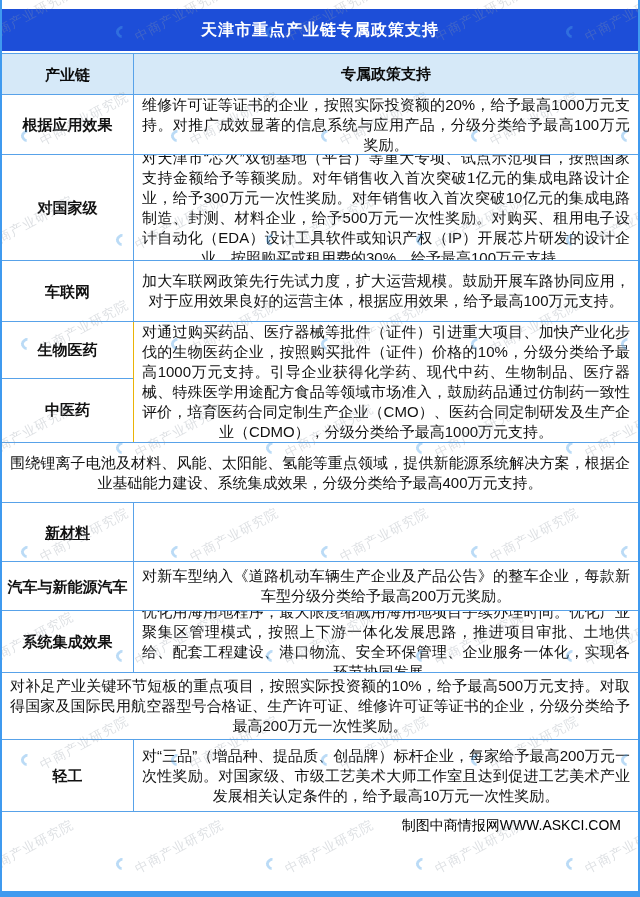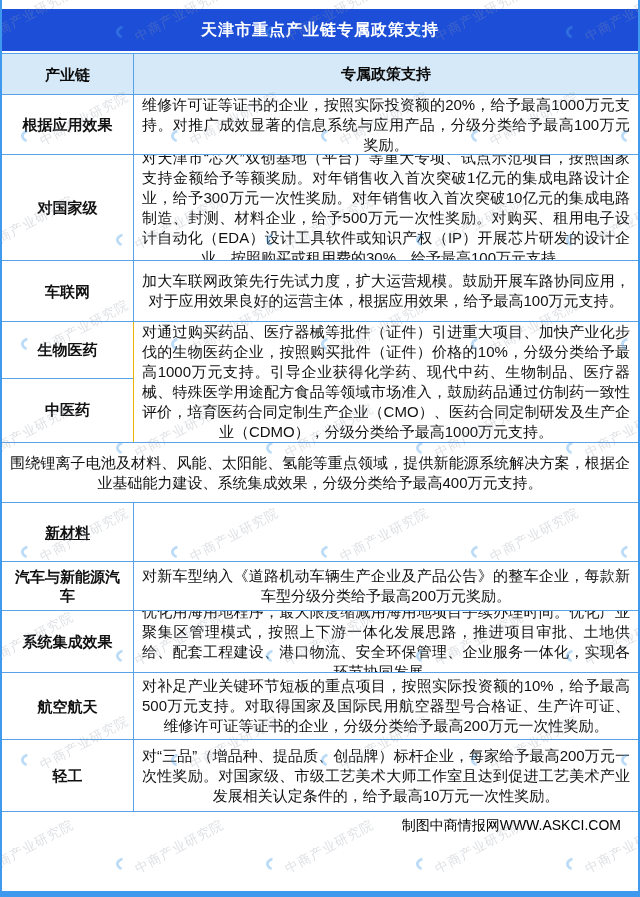--- a/index.html
+++ b/index.html
@@ -20,21 +20,21 @@
     color:#ffffff; font-size:16px; font-weight:bold; letter-spacing:1px;
     display:flex; align-items:center; justify-content:center;
   }
   .tbl { border-top:2px solid #ffffff; }
   .row { display:flex; border-bottom:1px solid #58A2E9; background:transparent; }
   .header-row { height:42px; background:#D6E9F8; border-top:1px solid #58A2E9; }
   .header-row .cell-label, .header-row .cell-policy { font-weight:bold; font-size:15px; color:#0a0a0a; }
   .cell-label {
     width:132px; flex:0 0 132px; border-right:1px solid #58A2E9;
     display:flex; align-items:center; justify-content:center;
-    font-weight:bold; font-size:15px; text-align:center; line-height:19px; padding:8px;
+    font-weight:bold; font-size:15px; text-align:center; line-height:19px; padding:0;
   }
   .cell-policy {
     flex:1; display:flex; align-items:center; justify-content:center;
     font-size:15px; line-height:20px; padding:2px 8px; overflow:hidden;
   }
   .cell-policy p { width:100%; text-align:justify; text-align-last:center; }
   .label-stack { width:132px; flex:0 0 132px; border-right:1px solid #eab308; display:flex; flex-direction:column; }
   .label-stack .sub {
     display:flex; align-items:center; justify-content:center;
     font-weight:bold; font-size:15px; text-align:center;
@@ -128,21 +128,20 @@
       </div>
 
       <div class="row r8">
         <div class="cell-label">系统集成效果</div>
         <div class="cell-policy">
             <p>优化用海用地程序，最大限度缩减用海用地项目手续办理时间。优化产业聚集区管理模式，按照上下游一体化发展思路，推进项目审批、土地供给、配套工程建设、港口物流、安全环保管理、企业服务一体化，实现各环节协同发展。</p>
           </div>
       </div>
 
       <div class="row r9">
-        <div class="cell-label">航空航天</div>
         <div class="cell-policy">
             <p>对补足产业关键环节短板的重点项目，按照实际投资额的10%，给予最高500万元支持。对取得国家及国际民用航空器型号合格证、生产许可证、维修许可证等证书的企业，分级分类给予最高200万元一次性奖励。</p>
           </div>
       </div>
 
       <div class="row r10">
         <div class="cell-label">轻工</div>
         <div class="cell-policy">
             <p>对“三品”（增品种、提品质、创品牌）标杆企业，每家给予最高200万元一次性奖励。对国家级、市级工艺美术大师工作室且达到促进工艺美术产业发展相关认定条件的，给予最高10万元一次性奖励。</p>
           </div>

